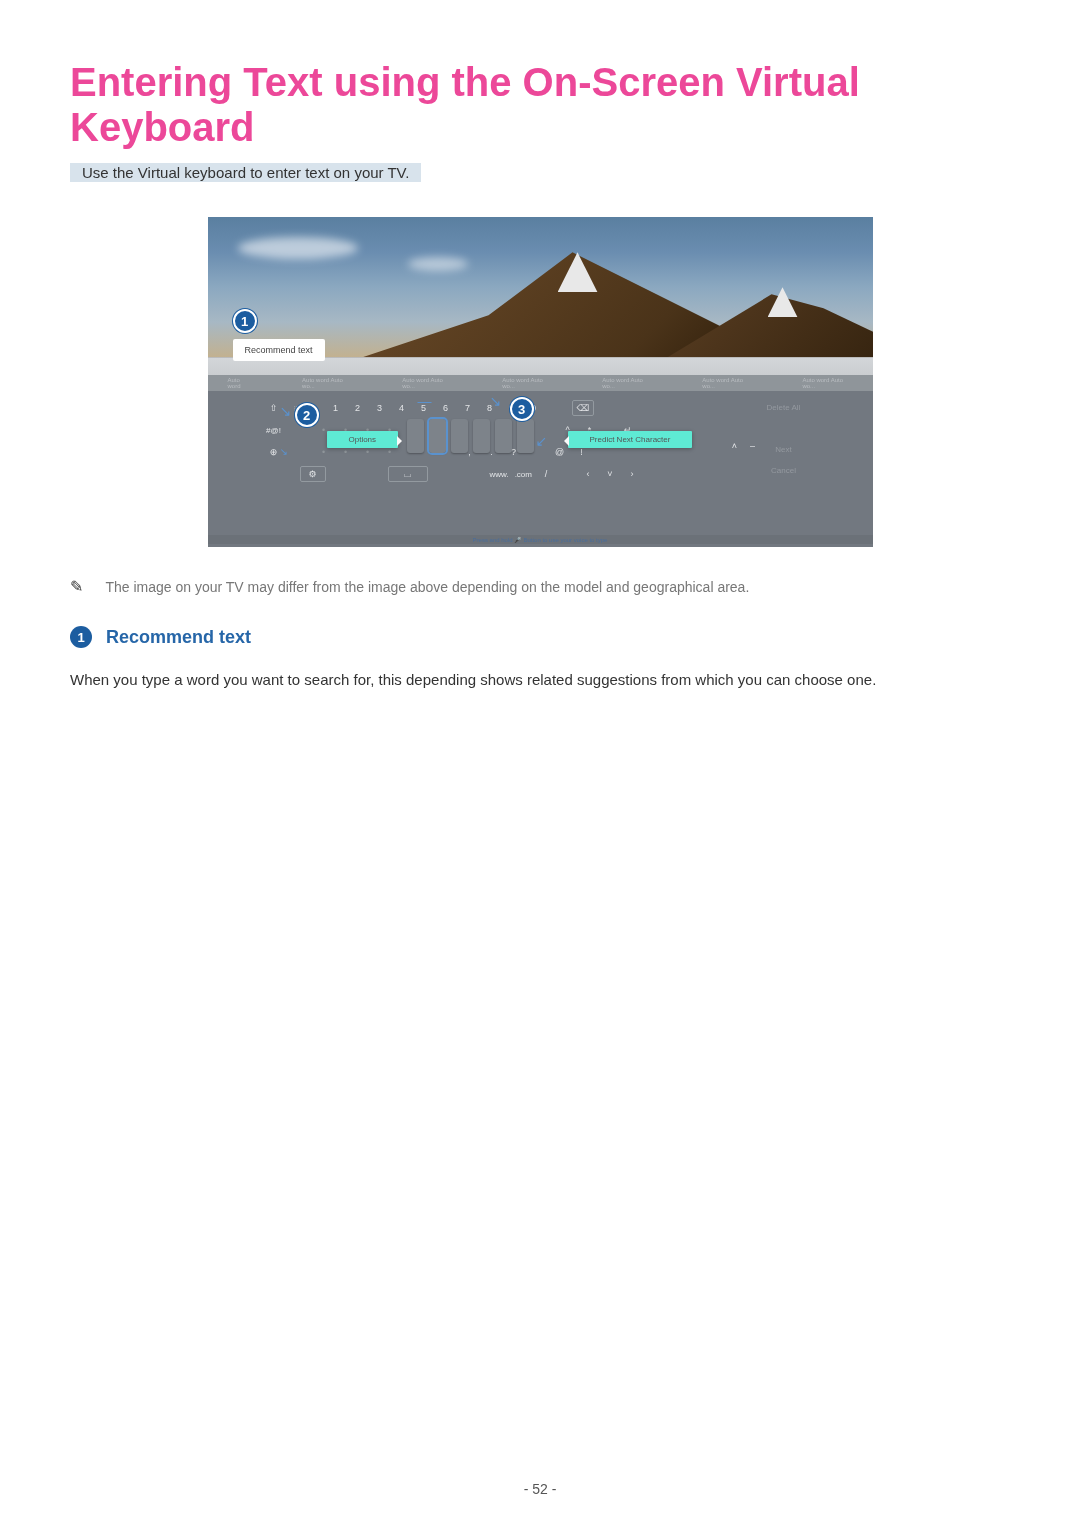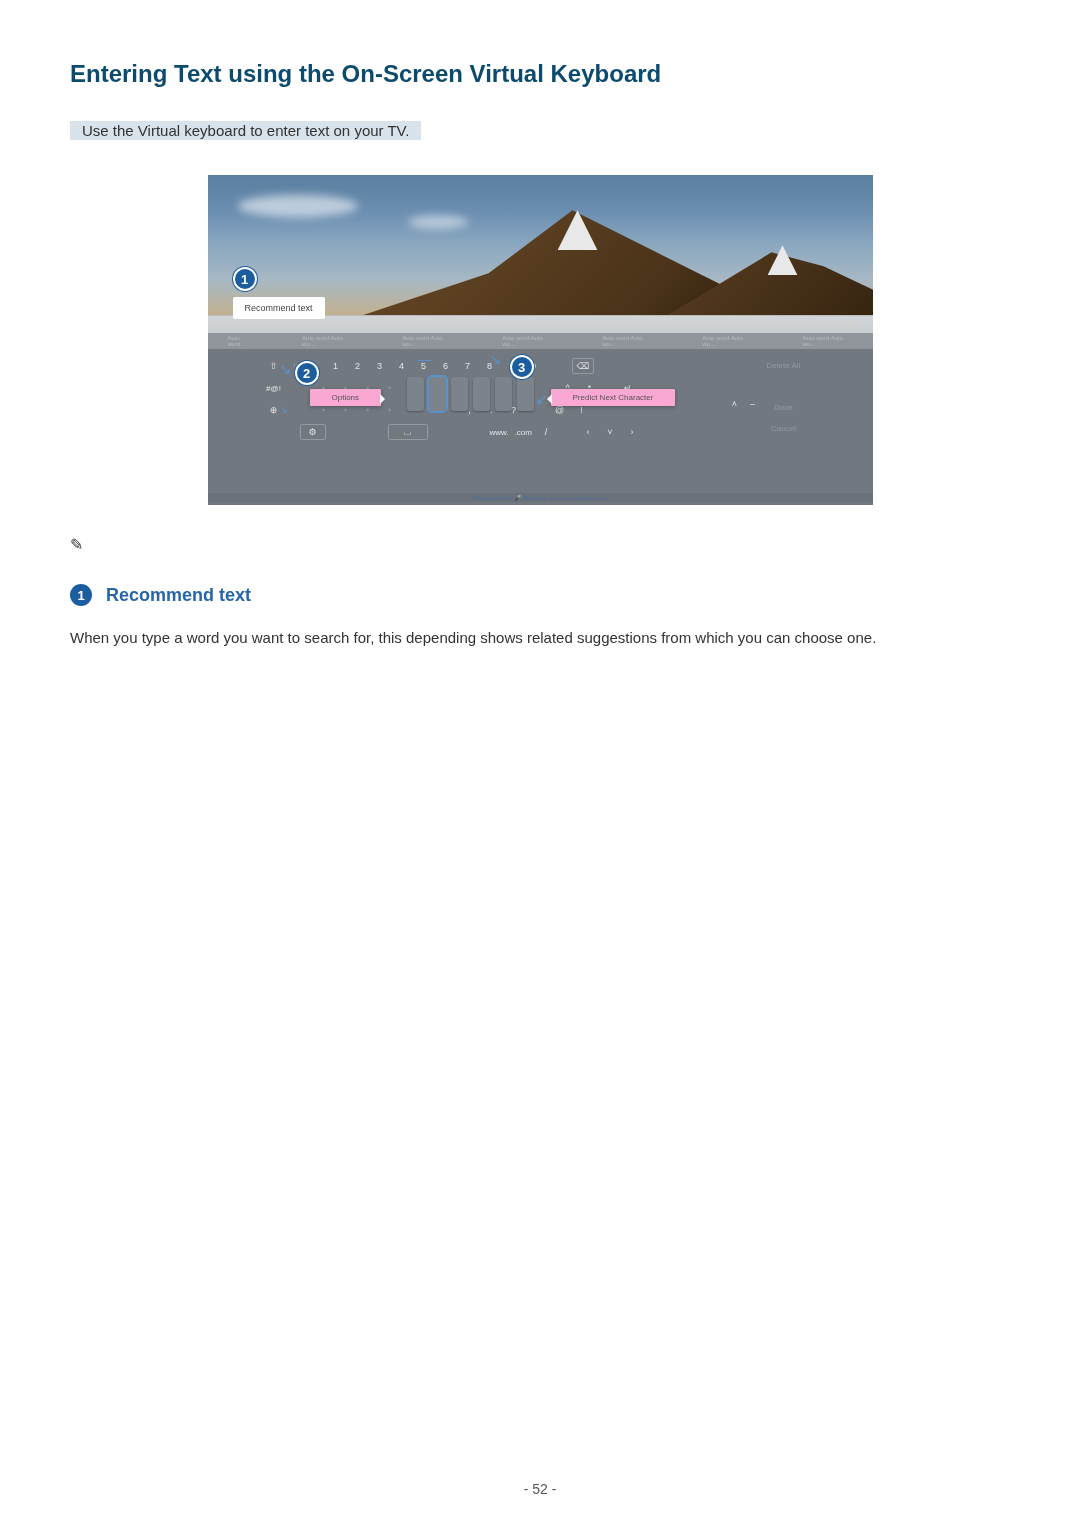--- a/index.html
+++ b/index.html
@@ -7,24 +7,24 @@
       font-family: Arial, Helvetica, sans-serif;
       background: #fff;
       width: 1080px;
       margin: 0 auto;
       padding: 60px 70px 40px 70px;
       color: #333;
       min-height: 1527px;
       position: relative;
     }
     h1 {
-      font-size: 24px;
+      font-size: 40px;
       font-weight: 600;
-      color: #0c4a6e;
-      margin-bottom: 34px;
+      color: #ec4899;
+      margin-bottom: 14px;
     }
     .intro {
       font-size: 15px;
       background: #d8e3ec;
       display: inline;
       padding: 1px 12px;
     }
     .figure-wrap {
       margin: 35px auto 30px auto;
       width: 665px;
@@ -125,26 +125,27 @@
     .key.dim { color: #9ba0a5; }
     .key.box {
       border: 1px solid #939aa0;
       border-radius: 2px;
       padding: 0 4px;
       height: 16px;
     }
     .key.faded { color: #8f959a; }
     .tooltip {
       position: absolute;
-      background: #f9a8d4;
+      background: #5eead4;
       color: #555;
       border-radius: 1px;
       padding: 4px 22px;
       font-size: 8px;
       box-shadow: 0 1px 4px rgba(0,0,0,.3);
+      margin-left: 17px;
     }
     .tooltip::after {
       content:"";
       position: absolute;
       width: 0; height: 0;
       border: 5px solid transparent;
     }
     .tt-options { left: 102px; top: 40px; }
     .tt-options::after { right: -9px; top: 5px; border-left-color: #fafafa; }
     .tt-predict { left: 343px; top: 40px; }
@@ -353,34 +354,35 @@
 
       <span class="blue-arrow" style="left:72px; top:12px;">↘</span>
       <span class="blue-arrow" style="left:210px; top:2px;">—</span>
       <span class="blue-arrow" style="left:282px; top:2px;">↘</span>
       <span class="blue-arrow" style="left:328px; top:42px;">↙</span>
       <span class="blue-arrow" style="left:72px; top:55px; font-size:10px;">↘</span>
 
       <div class="rcol">
         <div>Delete All</div>
         <div>&nbsp;</div>
-        <div>Done</div>
+        <div>Next</div>
         <div>Cancel</div>
       </div>
 
       <span class="key" style="position:absolute; right:130px; top:50px;">˄</span>
       <span class="key" style="position:absolute; right:112px; top:50px;">–</span>
 
       <div class="kb-hint">Press and hold   🎤 Button  to use your voice to type</div>
     </div>
   </div>
 </div>
 
 <div class="note">
   <span class="pencil">✎</span>
+  <span>The image on your TV may differ from the image above depending on the model and geographical area.</span>
 </div>
 
 <div class="section-head">
   <div class="num-bullet">1</div>
   <div class="section-title">Recommend text</div>
 </div>
 
 <p class="body-text">When you type a word you want to search for, this depending shows related suggestions from which you can choose one.</p>
 
 <div class="page-num">- 52 -</div>

